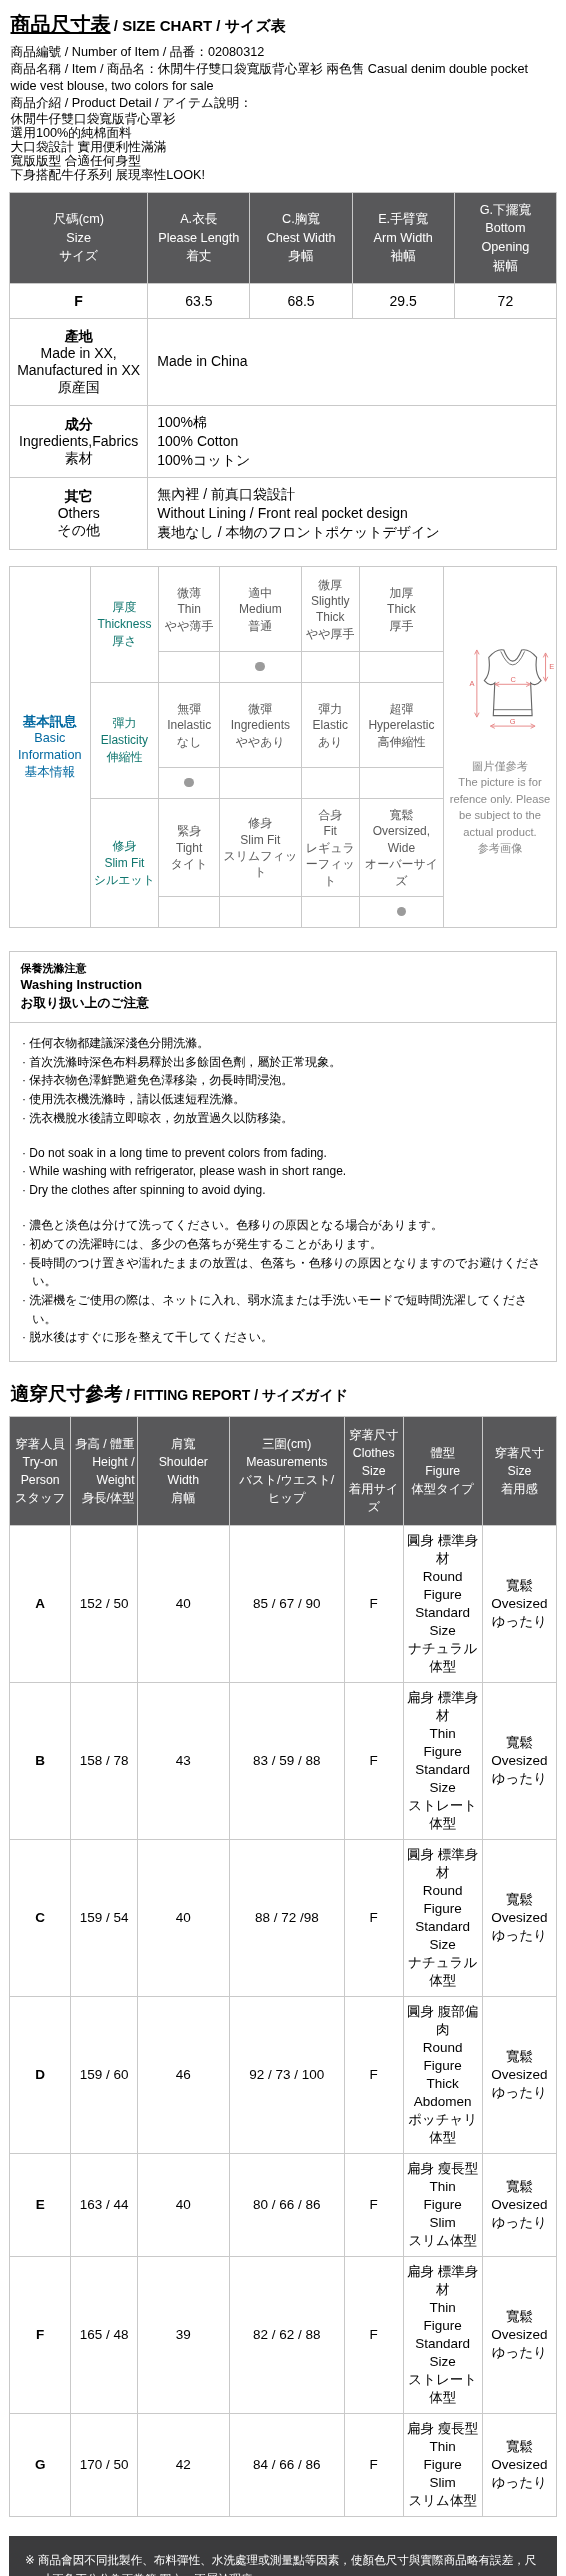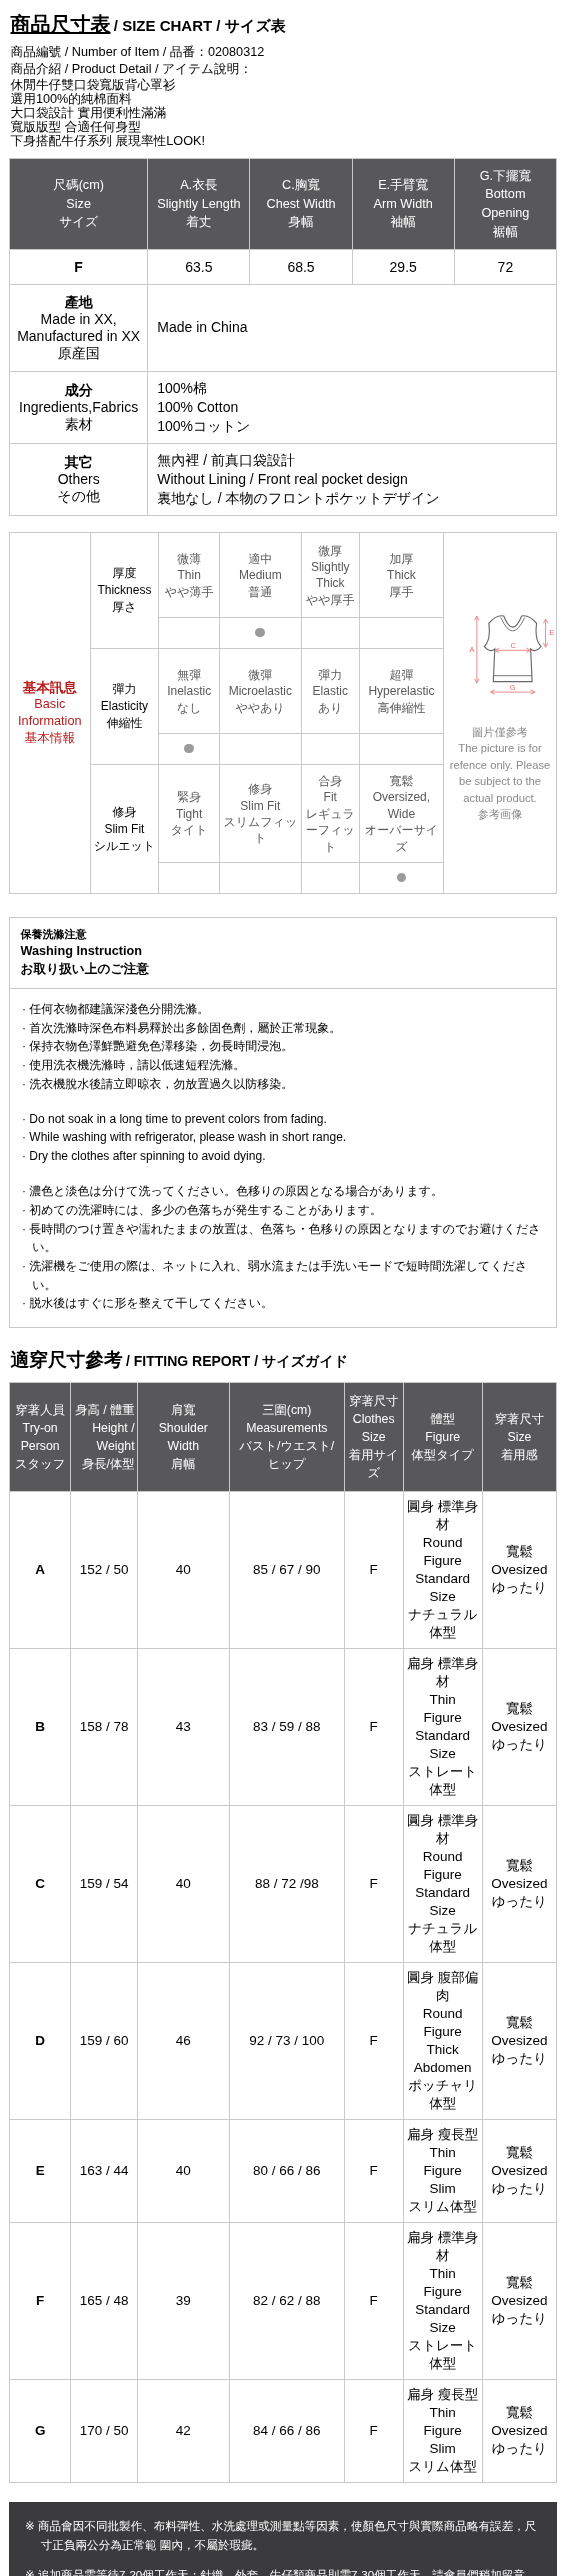--- a/index.html
+++ b/index.html
@@ -20,23 +20,23 @@
   
   .size-table{margin-top:10.5px;}
   .size-table th{height:72px;}
   .size-table td{font-size:14px;padding:9px 4.5px;}
   .size-cell{font-weight:700;}
   .meta-label{font-size:12.7px;line-height:17px;padding:7.5px 3px;}
   .meta-label .zh{font-weight:700;}
   .meta-value{text-align:left !important;font-size:12.7px;line-height:18.7px;padding:7.5px 9px !important;}
   
   .basic-table{margin-top:16.4px;color:#555;}
-  .bi-main{font-size:12.7px;line-height:17px;color:#b91c1c;}
+  .bi-main{font-size:12.7px;line-height:17px;color:#0369a1;}
   .bi-main .zh{font-weight:700;font-size:13.5px;}
-  .bi-rowlabel{color:#000000;font-size:12px;line-height:17px;padding:4.5px 1.5px;}
+  .bi-rowlabel{color:#0f766e;font-size:12px;line-height:17px;padding:4.5px 1.5px;}
   .bi-opt{font-size:12px;line-height:16.4px;color:#595959;padding:7.5px 1.5px;height:69px;}
   .bi-ind td{height:28px;}
   .dot{display:inline-block;width:9.7px;height:9.7px;border-radius:50%;background:#9b9b9b;}
   .bi-img{padding:6px 3px;color:#8a8a8a;font-size:11.2px;line-height:16.4px;}
   .diag-note{margin-top:7.5px;}
   
   .wash-box{border:0.7px solid #c9c9c9;margin-top:22.4px;}
   .wash-title{padding:9px 10.5px 10.5px 10.5px;border-bottom:0.7px solid #c9c9c9;font-weight:700;}
   .wash-title .zh{font-size:11px;}
   .wash-title .en,.wash-title .jp{font-size:12.7px;line-height:18px;}
@@ -69,35 +69,36 @@
 </head>
 <body>
 
 <div class="wrap">
 
   <div class="page-title">
     <span class="zh">商品尺寸表</span>
     <span class="rest">/ SIZE CHART / サイズ表</span>
   </div>
   <div class="info-line">商品編號 / Number of Item / 品番：02080312</div>
+  <div class="info-line">商品名稱 / Item / 商品名：休閒牛仔雙口袋寬版背心罩衫 兩色售 Casual denim double pocket wide vest blouse, two colors for sale</div>
   <div class="info-line">商品介紹 / Product Detail / アイテム說明：</div>
   <div class="desc-block pre">休閒牛仔雙口袋寬版背心罩衫
 選用100%的純棉面料
 大口袋設計 實用便利性滿滿
 寬版版型 合適任何身型
 下身搭配牛仔系列 展現率性LOOK!</div>
 
   <table class="size-table">
     <tbody>
         <tr>
       <th class="pre s1">尺碼(cm)
 Size
 サイズ</th>
       <th class="pre">A.衣長
-Slightly Length
+Please Length
 着丈</th>
       <th class="pre">C.胸寬
 Chest Width
 身幅</th>
       <th class="pre">E.手臂寬
 Arm Width
 袖幅</th>
       <th class="pre">G.下擺寬
 Bottom
 Opening
@@ -204,21 +205,21 @@
       <td></td>
     </tr>
     <tr>
       <td class="bi-rowlabel pre" rowspan="2">彈力
 Elasticity
 伸縮性</td>
       <td class="bi-opt pre">無彈
 Inelastic
 なし</td>
       <td class="bi-opt pre">微彈
-Microelastic
+Ingredients
 ややあり</td>
       <td class="bi-opt pre">彈力
 Elastic
 あり</td>
       <td class="bi-opt pre">超彈
 Hyperelastic
 高伸縮性</td>
     </tr>
     <tr class="bi-ind">
       <td><span class="dot"></span></td>

